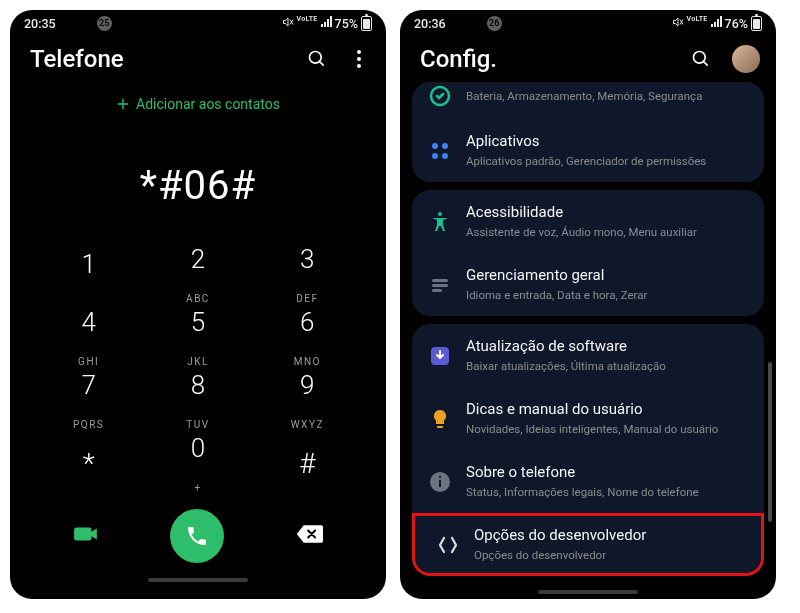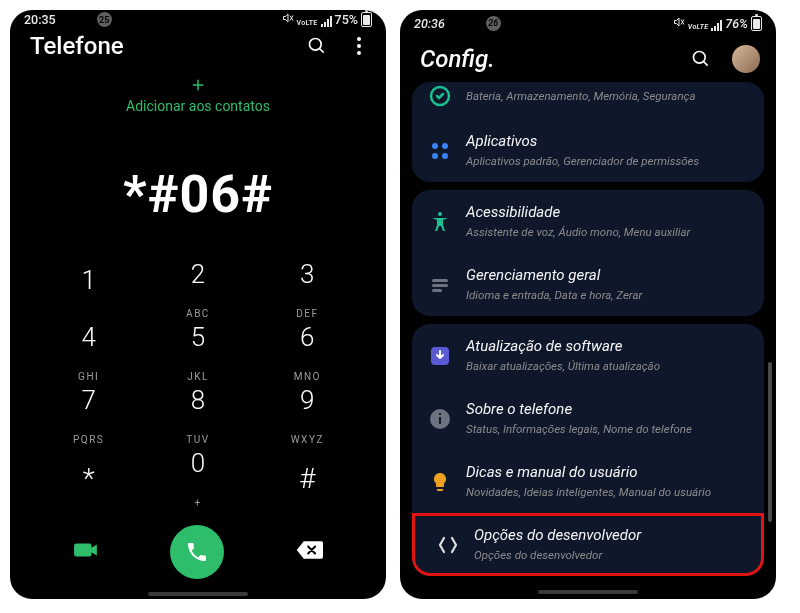--- a/index.html
+++ b/index.html
@@ -15,35 +15,35 @@
     .phone {
       width: 376px;
       height: 589px;
       background: #000;
       border-radius: 22px;
       overflow: hidden;
       position: relative;
       display: flex;
       flex-direction: column;
     }
-    .phone.settings { background: #010101; font-style: italic; }
+    .phone.settings { background: #010101; }
 
     
     .status {
       height: 26px;
       display: flex;
       align-items: center;
       justify-content: space-between;
       padding: 0 14px;
       color: #e9e9e9;
       font-size: 12.5px;
       font-weight: 500;
     }
     .status .left { display:flex; align-items:center; gap:5px; }
-    .status .right { display:flex; align-items:flex-end; gap:3px; }
+    .status .right { display:flex; align-items:flex-start; gap:3px; }
     .status-badge {
       width: 15px; height: 15px; border-radius: 50%;
       background: #5f5f5f; color:#000; font-size:9px;
       display:inline-flex; align-items:center; justify-content:center;
       font-weight:600;
       margin-left:36px;
     }
     .sig-ico { display:inline-flex; align-items:flex-end; gap:1px; height:11px; }
     .sig-ico span { width:2px; background:#e9e9e9; }
     .sig-ico span:nth-child(1){height:3px}
@@ -66,24 +66,24 @@
     .title-actions{ display:flex; align-items:center; gap:20px; }
     .icon-btn{ width:22px;height:22px; display:flex;align-items:center;justify-content:center; color:#fdfdfd; }
     .icon-btn svg{ width:20px;height:20px; stroke:currentColor; fill:none; stroke-width:2; }
     .more-dots{ display:flex; flex-direction:column; gap:3px; }
     .more-dots span{ width:4px;height:4px;border-radius:50%;background:#fdfdfd; }
     .avatar{ width:28px;height:28px;border-radius:50%;background:linear-gradient(135deg,#d9b99a,#8a6a52); }
 
     
     .add-contact{
       display:flex;align-items:center;justify-content:center;gap:6px;
-      color:#2ebd6b; font-size:14px; padding:14px 0 6px;flex-direction:column;
+      color:#2ebd6b; font-size:14px; padding:14px 0 6px;
     }
     .dialed{
-      color:#fff; font-size:52px; font-weight:700; text-align:center;
+      color:#fff; font-size:40px; font-weight:400; text-align:center;
       padding:44px 0 34px; letter-spacing:1px;
     }
     .keypad{
       display:grid; grid-template-columns:repeat(3,1fr);
       padding:0 24px;
     }
     .key{
       height:63px; display:flex; flex-direction:column; align-items:center; justify-content:center;
       color:#fbfbfb;
     }
@@ -357,42 +357,42 @@
               <path d="M12 7v7m0 0l-3-3m3 3l3-3" stroke="#fff" stroke-width="2" fill="none" stroke-linecap="round"></path>
             </svg>
         </div>
         <div class="txt">
           <div class="ttl">Atualização de software</div>
           <div class="sub">Baixar atualizações, Última atualização</div>
         </div>
       </div>
       <div class="row">
         <div class="ico">
+          <svg viewBox="0 0 24 24" fill="#f0a020">
+              <path d="M12 3a6 6 0 0 0-4 10.5V17h8v-3.5A6 6 0 0 0 12 3zM9 19h6v1a1 1 0 0 1-1 1h-4a1 1 0 0 1-1-1z"></path>
+            </svg>
+        </div>
+        <div class="txt">
+          <div class="ttl">Dicas e manual do usuário</div>
+          <div class="sub">Novidades, Ideias inteligentes, Manual do usuário</div>
+        </div>
+      </div>
+      <div class="row">
+        <div class="ico">
           <svg viewBox="0 0 24 24">
               <circle cx="12" cy="12" r="10" fill="#6b7280"></circle>
               <rect x="11" y="10" width="2" height="7" fill="#1b1b1b"></rect>
               <rect x="11" y="6" width="2" height="2" fill="#1b1b1b"></rect>
             </svg>
         </div>
         <div class="txt">
           <div class="ttl">Sobre o telefone</div>
           <div class="sub">Status, Informações legais, Nome do telefone</div>
         </div>
       </div>
-      <div class="row">
-        <div class="ico">
-          <svg viewBox="0 0 24 24" fill="#f0a020">
-              <path d="M12 3a6 6 0 0 0-4 10.5V17h8v-3.5A6 6 0 0 0 12 3zM9 19h6v1a1 1 0 0 1-1 1h-4a1 1 0 0 1-1-1z"></path>
-            </svg>
-        </div>
-        <div class="txt">
-          <div class="ttl">Dicas e manual do usuário</div>
-          <div class="sub">Novidades, Ideias inteligentes, Manual do usuário</div>
-        </div>
-      </div>
       <div class="row highlight">
         <div class="ico">
           <svg viewBox="0 0 24 24" fill="none" stroke="#e0e0e0" stroke-width="2.2" stroke-linecap="round">
               <path d="M8 5L4 12l4 7M16 5l4 7-4 7"></path>
             </svg>
         </div>
         <div class="txt">
           <div class="ttl">Opções do desenvolvedor</div>
           <div class="sub">Opções do desenvolvedor</div>
         </div>

